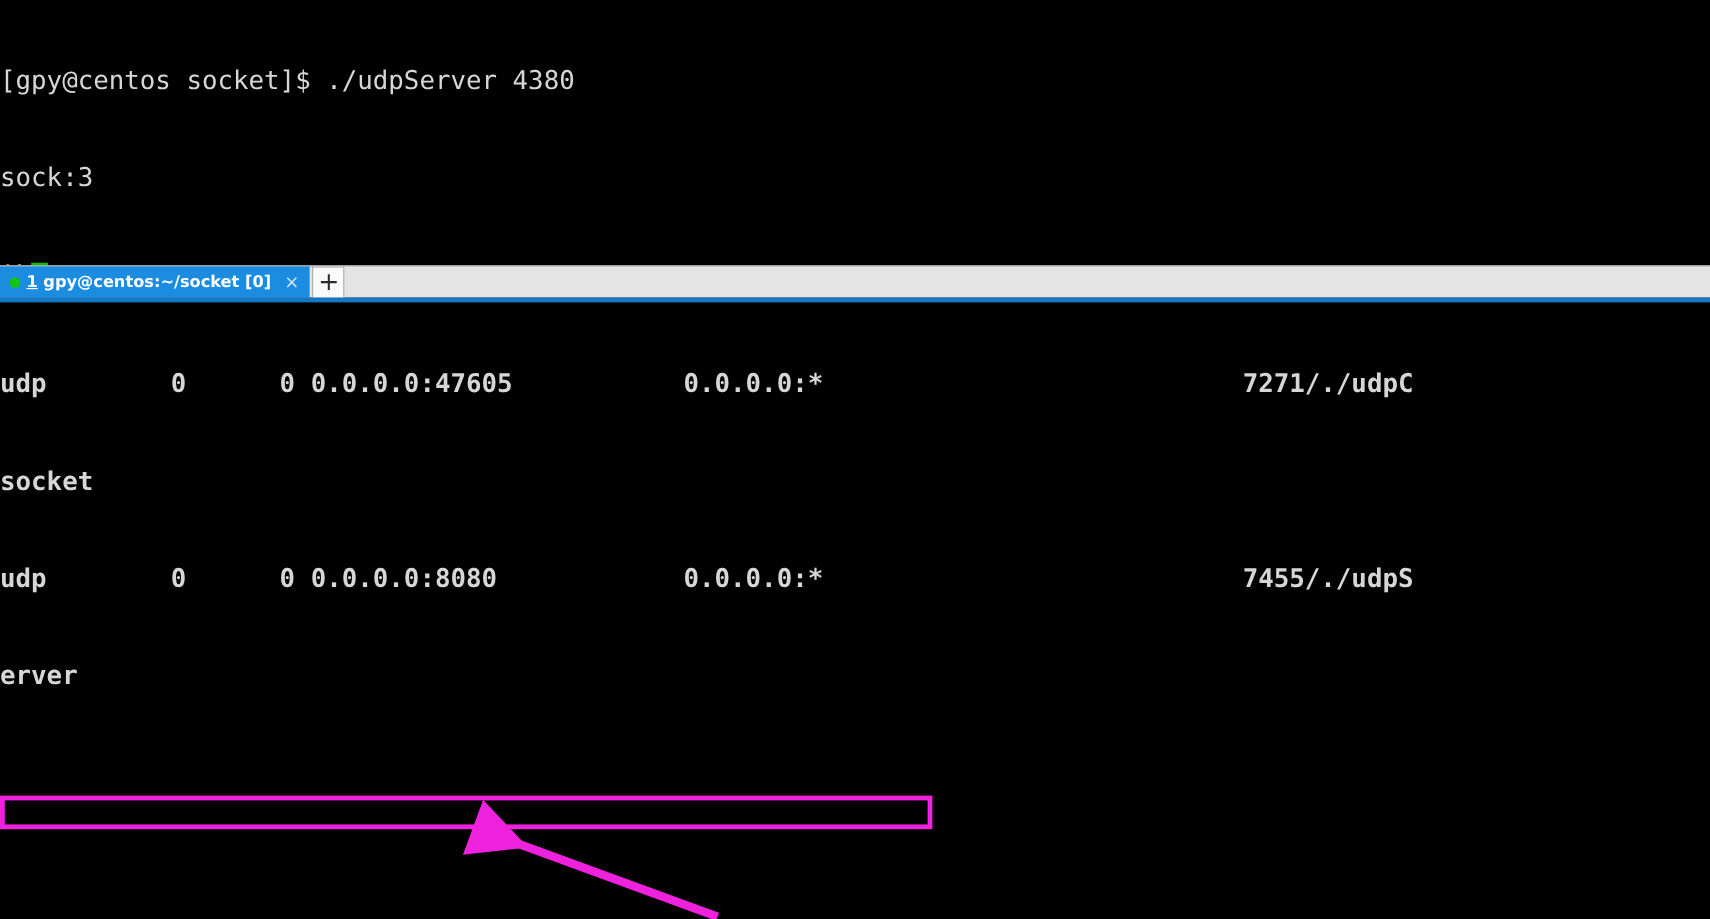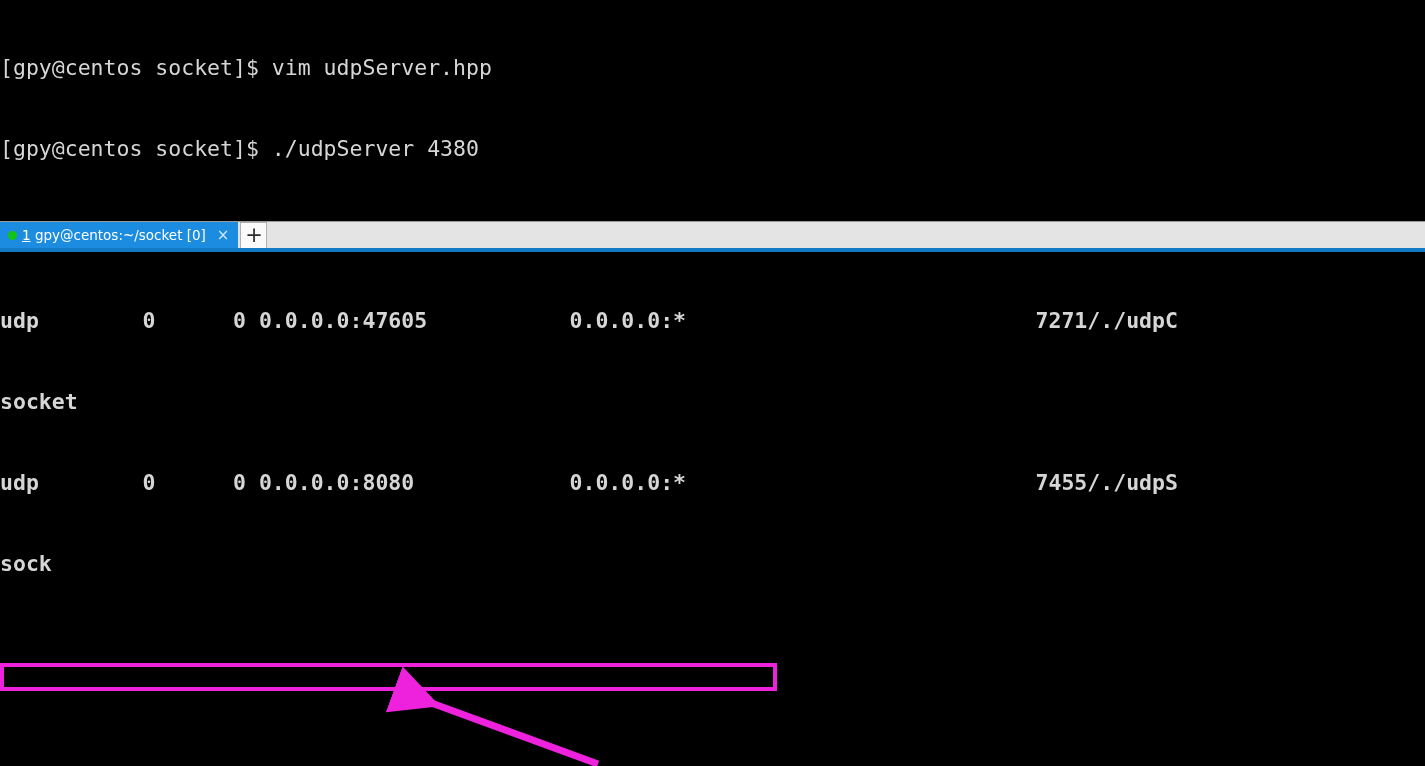--- a/index.html
+++ b/index.html
@@ -94,21 +94,21 @@
   .tab-dot {
     width: 9px;
     height: 9px;
     border-radius: 50%;
     background: #14c414;
     flex: 0 0 auto;
     display: block;
   }
   .tab-label {
     font-size: 13.5px;
-    font-weight: normal;
+    font-weight: bold;
     white-space: nowrap;
     color: #ffffff;
   }
   .tab-label .tnum {
     text-decoration: underline;
   }
   .tab-close {
     font-size: 15px;
     color: #cfe8fb;
     padding: 0 5px 0 6px;
@@ -153,42 +153,41 @@
     pointer-events: none;
     overflow: visible;
   }
 </style>
 </head>
 <body>
 
 <div id="screen">
 
   <div id="top-pane" class="term-pane">
-    <div class="line">[gpy@centos socket]$ vim udpServer.hpp</div>
     <div class="line">[gpy@centos socket]$ ./udpServer 4380</div>
     <div class="line">sock:3</div>
     <div class="line"><span class="ctrl-char">^</span><span class="ctrl-char2">L</span><span class="cursor-hollow"></span></div>
   </div>
 
   <div id="tabbar">
     <div class="tab">
       <span class="tab-dot"></span>
       <span class="tab-label"><span class="tnum">1</span><span> gpy@centos:~/socket [0]</span></span>
       <span class="tab-close">×</span>
     </div>
     <div class="newtab">+</div>
     <div class="tabbar-filler"></div>
   </div>
   <div id="tabbar-underline"></div>
 
   <div id="main-pane" class="term-pane">
     <div class="line">udp        0      0 0.0.0.0:47605           0.0.0.0:*                           7271/./udpC</div>
     <div class="line">socket</div>
     <div class="line">udp        0      0 0.0.0.0:8080            0.0.0.0:*                           7455/./udpS</div>
-    <div class="line">sock</div>
+    <div class="line">erver</div>
     <div class="line"></div>
     
     
     
     
     
     
     
     
     

